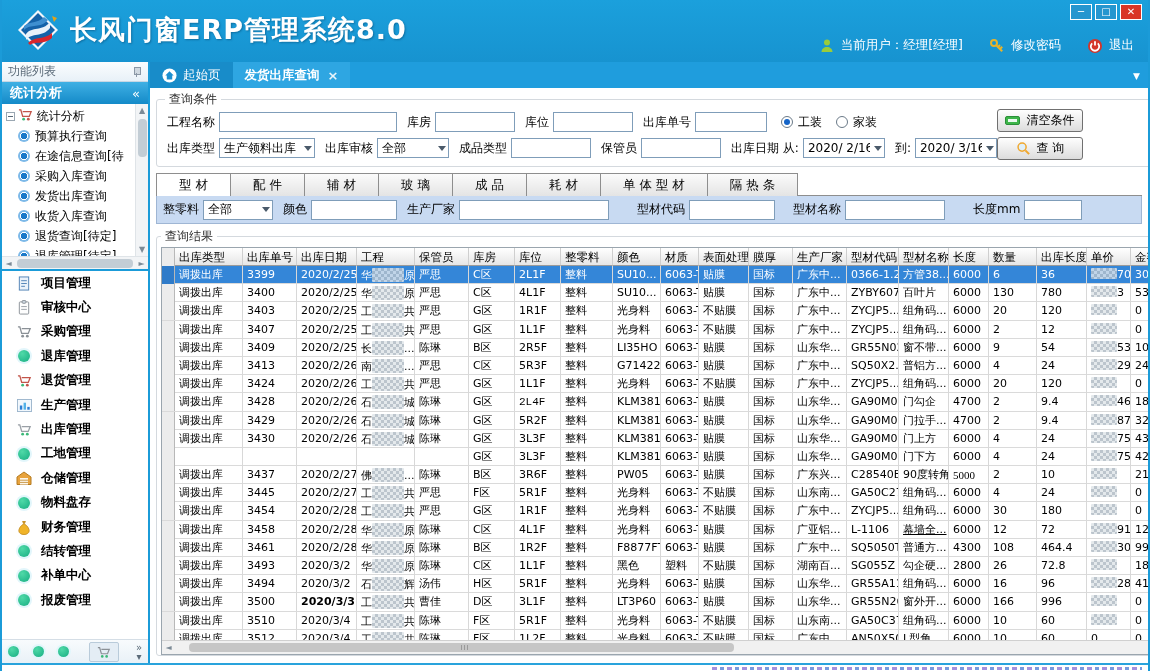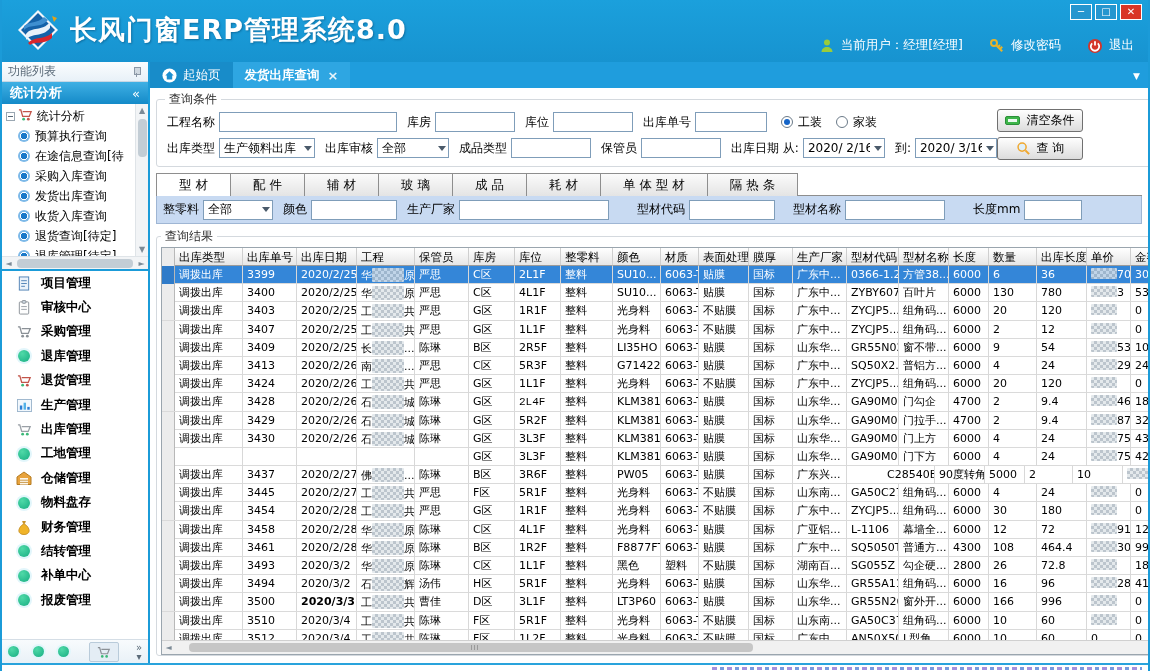--- a/index.html
+++ b/index.html
@@ -769,23 +769,23 @@
                   <div class="gc" style="width: 58px;">佛<span class="mos w"></span>...</div>
                   <div class="gc" style="width: 54px;">陈琳</div>
                   <div class="gc" style="width: 46px;">B区</div>
                   <div class="gc" style="width: 46px;">3R6F</div>
                   <div class="gc" style="width: 52px;">整料</div>
                   <div class="gc" style="width: 48px;">PW05</div>
                   <div class="gc" style="width: 38px;">6063-T5</div>
                   <div class="gc" style="width: 50px;">贴膜</div>
                   <div class="gc" style="width: 44px;">国标</div>
                   <div class="gc" style="width: 54px;">广东兴...</div>
-                  <div class="gc" style="width: 52px; margin-left: 36px;">C28540B</div>
+                  <div class="gc" style="width: 52px;">C28540B</div>
                   <div class="gc" style="width: 50px;">90度转角</div>
-                  <div class="gc" style="width: 40px;">5000</div>
+                  <div class="gc" style="width: 40px; font-family: Liberation Serif, serif;">5000</div>
                   <div class="gc" style="width: 48px;">2</div>
                   <div class="gc" style="width: 50px;">10</div>
                   <div class="gc" style="width: 44px;"><span class="mos"></span></div>
                   <div class="gc" style="width: 40px;">216</div>
                 </div>
                 <div class="grow">
                   <div class="rowsel"></div>
                   <div class="gc" style="width: 68px;">调拨出库</div>
                   <div class="gc" style="width: 54px;">3445</div>
                   <div class="gc" style="width: 60px;">2020/2/27</div>
@@ -839,21 +839,21 @@
                   <div class="gc" style="width: 54px;">陈琳</div>
                   <div class="gc" style="width: 46px;">C区</div>
                   <div class="gc" style="width: 46px;">4L1F</div>
                   <div class="gc" style="width: 52px;">整料</div>
                   <div class="gc" style="width: 48px;">光身料</div>
                   <div class="gc" style="width: 38px;">6063-T5</div>
                   <div class="gc" style="width: 50px;">贴膜</div>
                   <div class="gc" style="width: 44px;">国标</div>
                   <div class="gc" style="width: 54px;">广亚铝...</div>
                   <div class="gc" style="width: 52px;">L-1106</div>
-                  <div class="gc" style="width: 50px;">幕墙全...</div>
+                  <div class="gc" style="width: 50px; text-decoration: underline;">幕墙全...</div>
                   <div class="gc" style="width: 40px;">6000</div>
                   <div class="gc" style="width: 48px;">12</div>
                   <div class="gc" style="width: 50px;">72</div>
                   <div class="gc" style="width: 44px;"><span class="mos"></span>916</div>
                   <div class="gc" style="width: 40px;">123</div>
                 </div>
                 <div class="grow">
                   <div class="rowsel"></div>
                   <div class="gc" style="width: 68px;">调拨出库</div>
                   <div class="gc" style="width: 54px;">3461</div>

